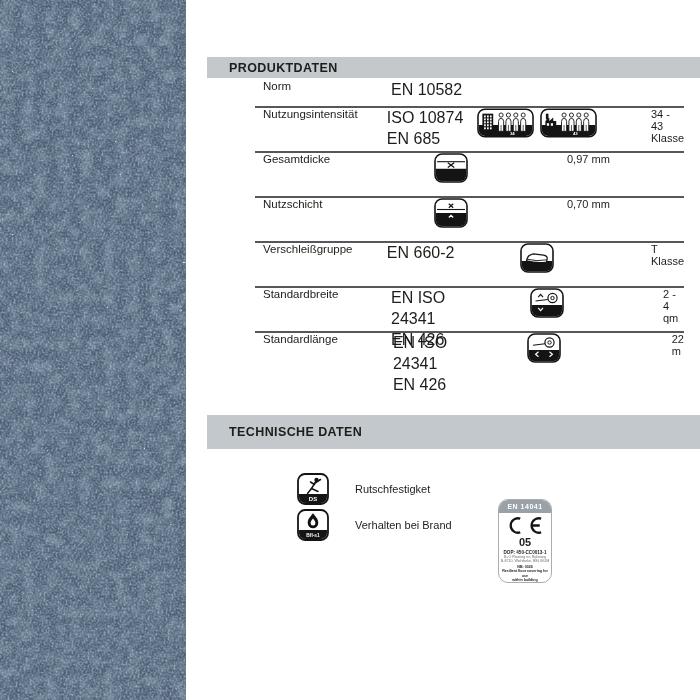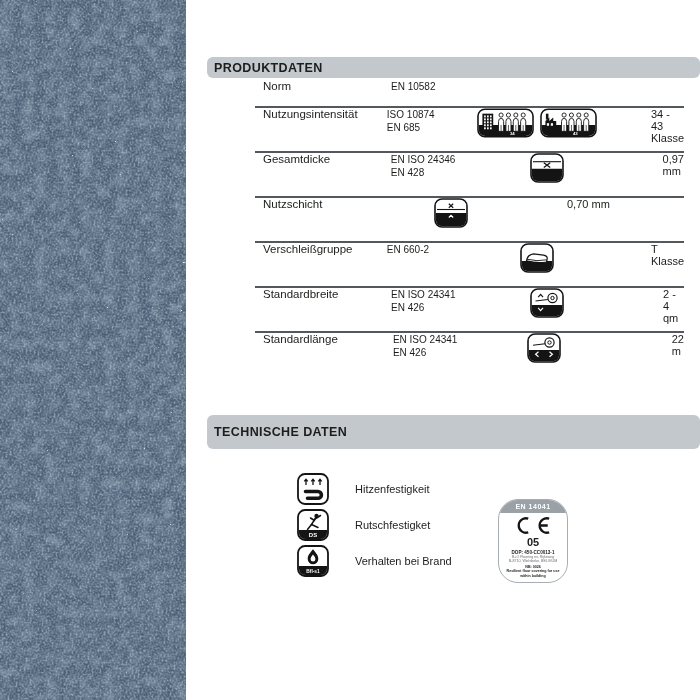--- a/index.html
+++ b/index.html
@@ -13,51 +13,50 @@
   }
 
   
   .texture { position: absolute; left: 0; top: 0; width: 186px; height: 700px; }
 
   
   .secbar {
     position: absolute; left: 207px; width: 493px; height: 21px;
     background: #c3c8cd;
     display: flex; align-items: center;
-    padding-left: 7px;
+    padding-left: 22px;
     font-weight: bold; font-size: 12.5px; letter-spacing: 0.4px;
     color: #1d1d1b;
-    border-radius: 6px;
   }
   .secbar.b2 { height: 34px; }
 
   
   .ptable { position: absolute; left: 207px; top: 80px; width: 477px; }
   .trow {
     display: flex; align-items: flex-start;
     border-bottom: 2px solid #53585c;
     margin-left: 48px;
   }
   .trow.last { border-bottom: none; gap: 25px; }
   .h28 { height: 28px; }
   .h35 { height: 45px; }
   .c-label { width: 128px; padding-left: 8px; font-size: 11.5px; }
-  .c-norms { width: 96px; padding-left: 8px; font-size: 10px; line-height: 1.3; }
+  .c-norms { width: 96px; padding-left: 8px; font-size: 16px; line-height: 1.3; }
   .c-icons { width: 136px; display: flex; justify-content: center; align-items: center; gap: 6px; }
   .c-value { flex: 1; padding-left: 48px; font-size: 11px; }
 
   
   .tlist { position: absolute; left: 297px; top: 473px; }
   .titem { display: flex; align-items: center; height: 32px; margin-bottom: 4px; }
   .titem .tlabel { margin-left: 26px; font-size: 11px; }
 
   
   .ce {
-    position: absolute; left: 498px; top: 499px; width: 70px; height: 84px;
-    border: 1px solid #a7adb2; border-radius: 20px;
+    position: absolute; left: 498px; top: 499px; width: 54px; height: 84px;
+    border: 1px solid #a7adb2; border-radius: 10px;
     background: #fff; overflow: hidden; text-align: center;
   }
   .ce-head {
     background: #9aa2a8; color: #fff; font-weight: bold;
     font-size: 7px; height: 13px; line-height: 13px; letter-spacing: 0.5px;
   }
   .ce-mark { margin-top: 3px; }
   .ce-year { font-size: 11px; font-weight: bold; line-height: 1.05; margin-top: -2px; }
   .ce-dop { font-size: 4.6px; font-weight: bold; margin-top: 1px; }
   .ce-line { font-size: 3.6px; color: #6a6f73; line-height: 1.3; }
@@ -180,24 +179,20 @@
             <path d="M47 17 V23.3"></path>
         </g>
         <text x="36" y="27.6" font-size="4.4" font-weight="bold" fill="#fff" text-anchor="middle">43</text>
       </svg>
     </div>
     <div class="c-value">34 - 43 Klasse</div>
   </div>
 
   <div class="trow h35">
     <div class="c-label">Gesamtdicke</div>
-    <div class="c-norms">
-      <div>EN ISO 24346</div>
-      <div>EN 428</div>
-    </div>
     <div class="c-icons">
       <svg width="34" height="30" viewBox="0 0 34 30">
         <rect x="1" y="1" width="32" height="28" rx="7" fill="#fff" stroke="#141414" stroke-width="1.6"></rect>
         <path d="M1.8 15.8 H32.2 V21.2 Q32.2 28.2 25.2 28.2 H8.8 Q1.8 28.2 1.8 21.2 Z" fill="#141414"></path>
         <path d="M3 8.7 H31" stroke="#141414" stroke-width="1.1"></path>
         <path d="M13.8 9.8 L20.2 14.6 M20.2 9.8 L13.8 14.6" stroke="#141414" stroke-width="1.3"></path>
       </svg>
     </div>
     <div class="c-value">0,97 mm</div>
   </div>
@@ -273,32 +268,20 @@
     <div class="c-value">22 m</div>
   </div>
 </div>
 
 <div class="secbar b2" style="top:415px">
   <span>TECHNISCHE DATEN</span>
 </div>
 
 <div class="tlist">
 
-  <div class="titem">
-    <svg width="32" height="32" viewBox="0 0 32 32">
-      <rect x="1" y="1" width="30" height="30" rx="7" fill="#fff" stroke="#141414" stroke-width="1.8"></rect>
-      <g stroke="#141414" stroke-width="1.3" fill="none">
-        <path d="M9 12 V6.8 M7.3 8.3 L9 6.2 L10.7 8.3"></path>
-        <path d="M16 12 V6.8 M14.3 8.3 L16 6.2 L17.7 8.3"></path>
-        <path d="M23 12 V6.8 M21.3 8.3 L23 6.2 L24.7 8.3"></path>
-      </g>
-      <path d="M8.5 18.5 H21 A3.4 3.4 0 0 1 21 25.3 H10.5" fill="none" stroke="#141414" stroke-width="3.6" stroke-linecap="round"></path>
-    </svg>
-    <span class="tlabel">Hitzenfestigkeit</span>
-  </div>
 
 
   <div class="titem">
     <svg width="32" height="32" viewBox="0 0 32 32">
       <rect x="1" y="1" width="30" height="30" rx="7" fill="#fff" stroke="#141414" stroke-width="1.8"></rect>
       <path d="M1.9 21 H30.1 V23 Q30.1 30.1 23.1 30.1 H8.9 Q1.9 30.1 1.9 23 Z" fill="#141414"></path>
       <circle cx="19.5" cy="7" r="2.2" fill="#141414"></circle>
       <g stroke="#141414" stroke-width="1.5" stroke-linecap="round" fill="none">
         <path d="M18.5 9.2 L14.5 15.5"></path>
         <path d="M18 10 L23.5 6.5"></path>

